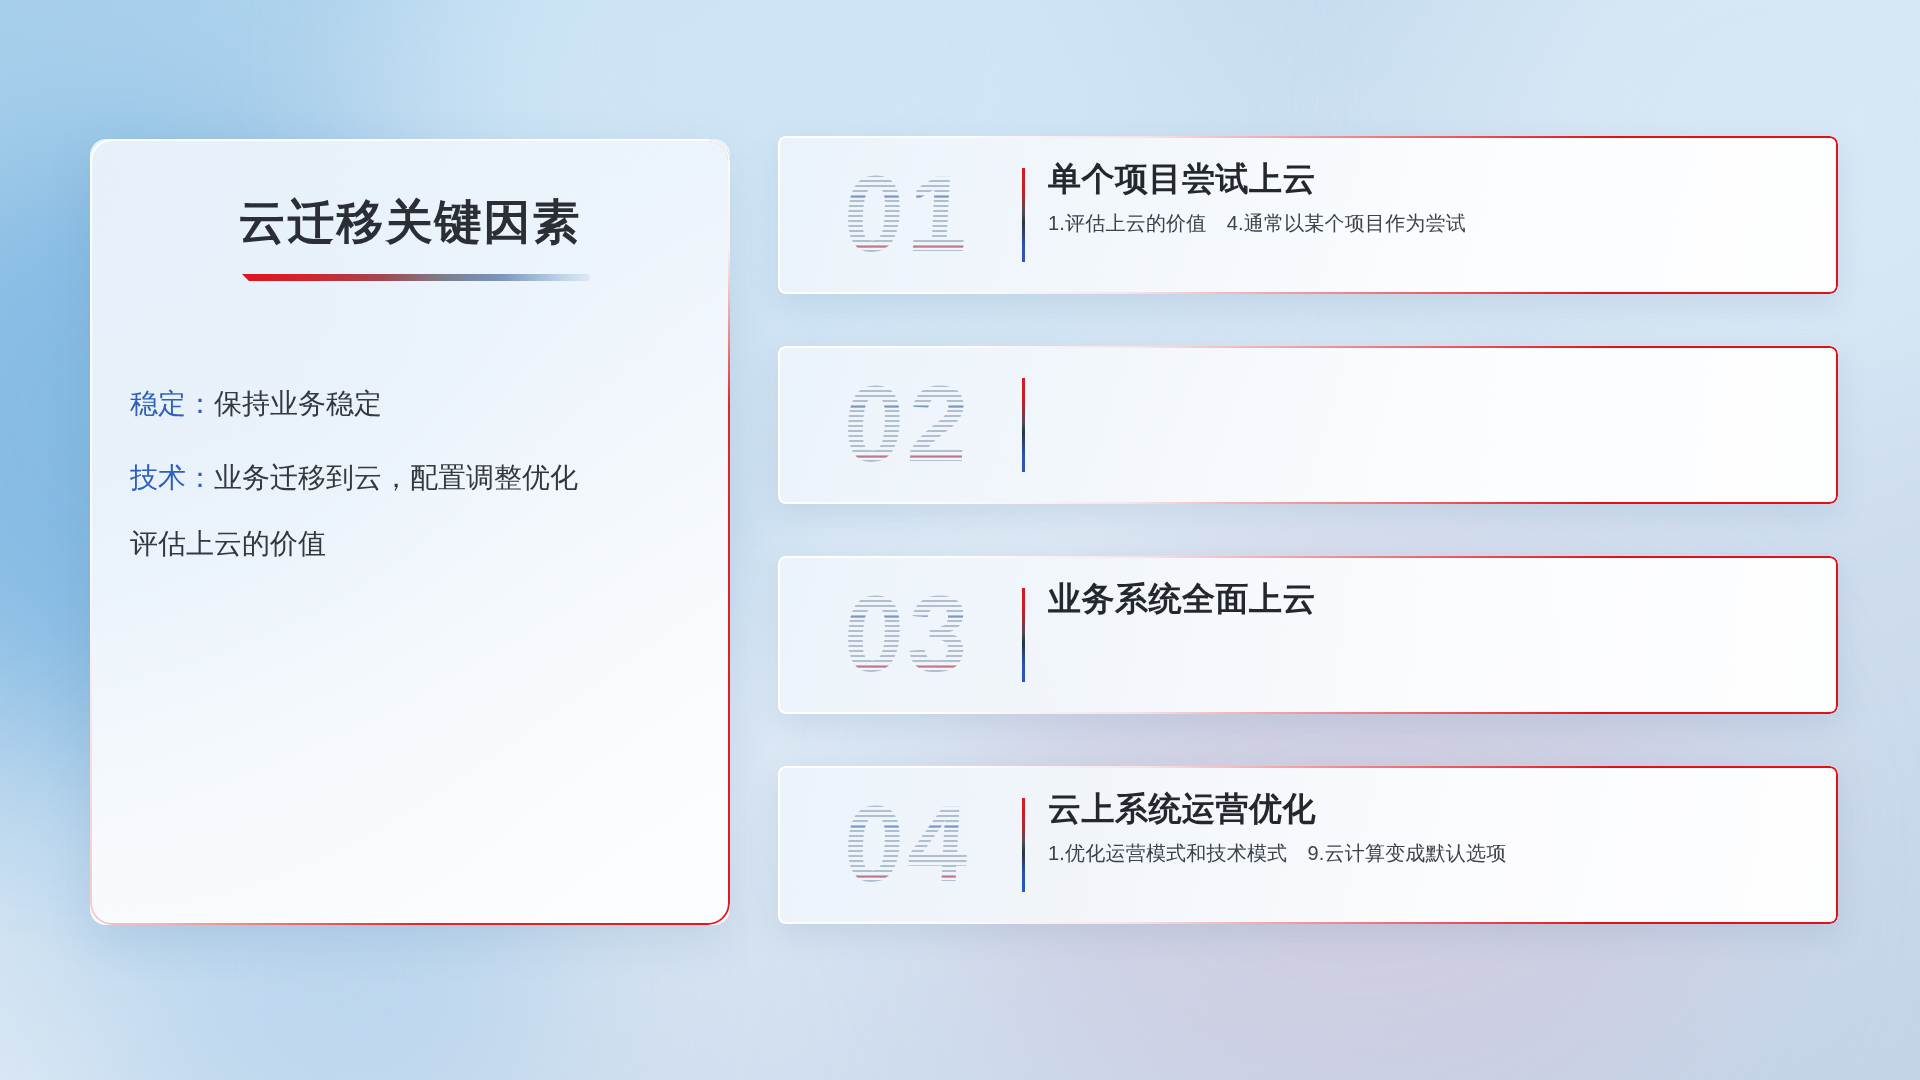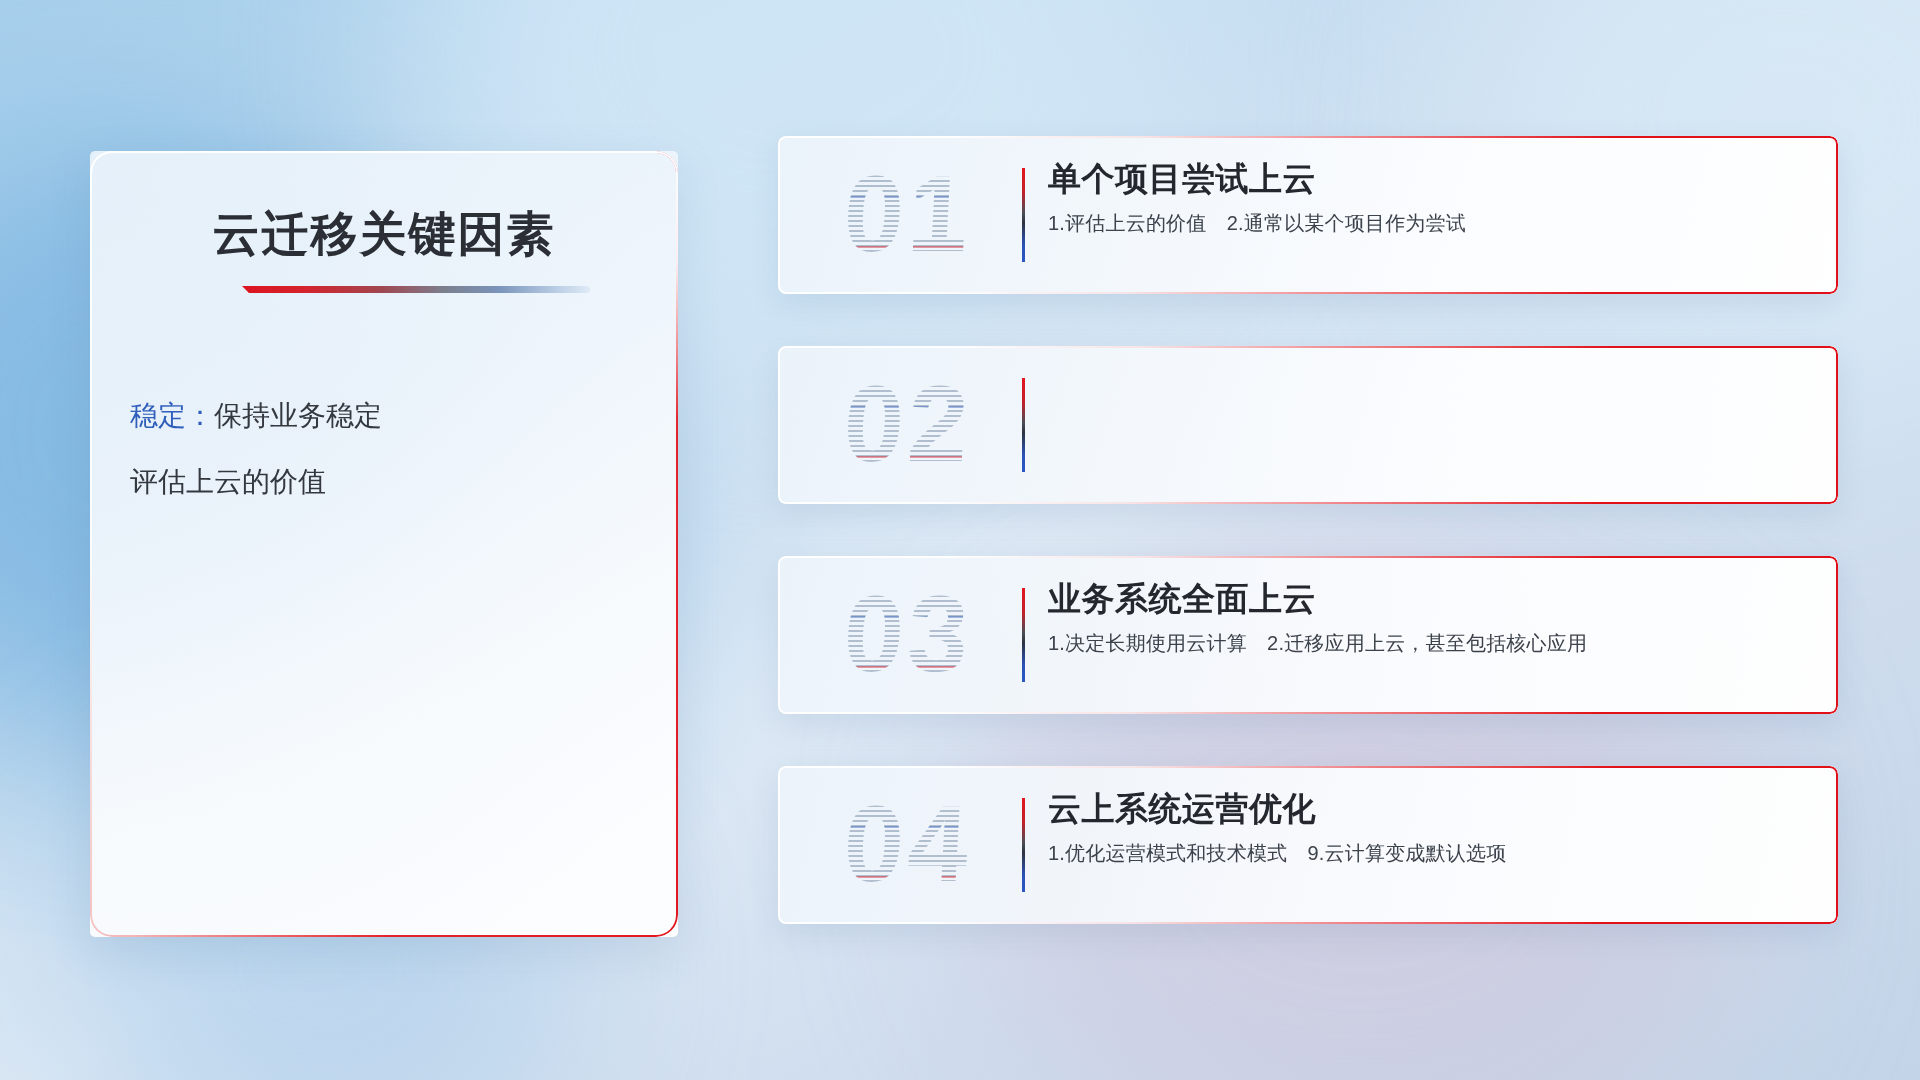--- a/index.html
+++ b/index.html
@@ -19,30 +19,29 @@
   #blob-a { left:-180px; top:120px;  width:620px; height:620px; background:rgba(110,174,222,.60); }
   #blob-b { left:420px;  top:-260px; width:760px; height:620px; background:rgba(210,231,246,.80); }
   #blob-c { left:980px;  top:560px;  width:760px; height:620px; background:rgba(205,198,220,.45); }
   #blob-d { left:1460px; top:-160px; width:640px; height:560px; background:rgba(219,233,246,.75); }
   #blob-e { left:60px;   top:760px;  width:520px; height:420px; background:rgba(154,196,230,.45); }
 
   .stage { position:absolute; inset:0; }
 
   
   #left-panel {
-    position:absolute; left:90px; top:139px; width:588px; height:786px;
-    border-radius:5px;
+    position:absolute; left:90px; top:139px; width:640px; height:786px;
+    border-radius:16px;
     background:linear-gradient(157deg,
         rgba(234,243,251,0.94) 0%,
         rgba(240,246,252,0.93) 34%,
         rgba(250,252,254,0.95) 68%,
         rgba(253,254,255,0.97) 100%);
     box-shadow: 0 14px 46px rgba(70,110,155,0.14);
     overflow:hidden;
-    margin-top:12px;
   }
   #left-panel-frame {
     position:absolute; inset:0; border-radius:22px; pointer-events:none;
     border:2px solid transparent;
     background:
       linear-gradient(120deg, rgba(255,255,255,0.95) 0%, rgba(255,255,255,0.85) 22%,
                               rgba(238,120,120,0.55) 48%, rgba(226,24,32,0.95) 72%,
                               rgba(226,24,32,1) 100%) border-box;
     -webkit-mask: linear-gradient(#000 0 0) padding-box, linear-gradient(#000 0 0);
     -webkit-mask-composite: xor; mask-composite: exclude;
@@ -168,54 +167,56 @@
     <div id="panel-title-rule"></div>
 
     <div id="factor-list">
 
       <div class="factor-row">
         <span class="factor-key">稳定：</span><span class="factor-val">保持业务稳定</span>
       </div>
 
 
 
+      <div class="factor-row">
+        <span class="factor-key">技术：</span><span class="factor-val">业务迁移到云，配置调整优化</span>
+      </div>
 
       <div class="factor-cont">评估上云的价值</div>
 
     </div>
   </section>
 
   <section id="cards">
 
     <article class="card">
       <div class="card-frame"></div>
       <div class="card-num">01</div>
       <div class="card-num-tint">01</div>
       <div class="card-divider"></div>
       <div class="card-body">
         <div class="card-title">单个项目尝试上云</div>
-        <div class="card-desc">1.评估上云的价值　2.通常以某个项目作为尝试</div>
+        <div class="card-desc">1.评估上云的价值　4.通常以某个项目作为尝试</div>
       </div>
     </article>
 
     <article class="card">
       <div class="card-frame"></div>
       <div class="card-num">02</div>
       <div class="card-num-tint">02</div>
       <div class="card-divider"></div>
     </article>
 
     <article class="card">
       <div class="card-frame"></div>
       <div class="card-num">03</div>
       <div class="card-num-tint">03</div>
       <div class="card-divider"></div>
       <div class="card-body">
         <div class="card-title">业务系统全面上云</div>
-        <div class="card-desc">1.决定长期使用云计算　2.迁移应用上云，甚至包括核心应用</div>
       </div>
     </article>
 
     <article class="card">
       <div class="card-frame"></div>
       <div class="card-num">04</div>
       <div class="card-num-tint">04</div>
       <div class="card-divider"></div>
       <div class="card-body">
         <div class="card-title">云上系统运营优化</div>

